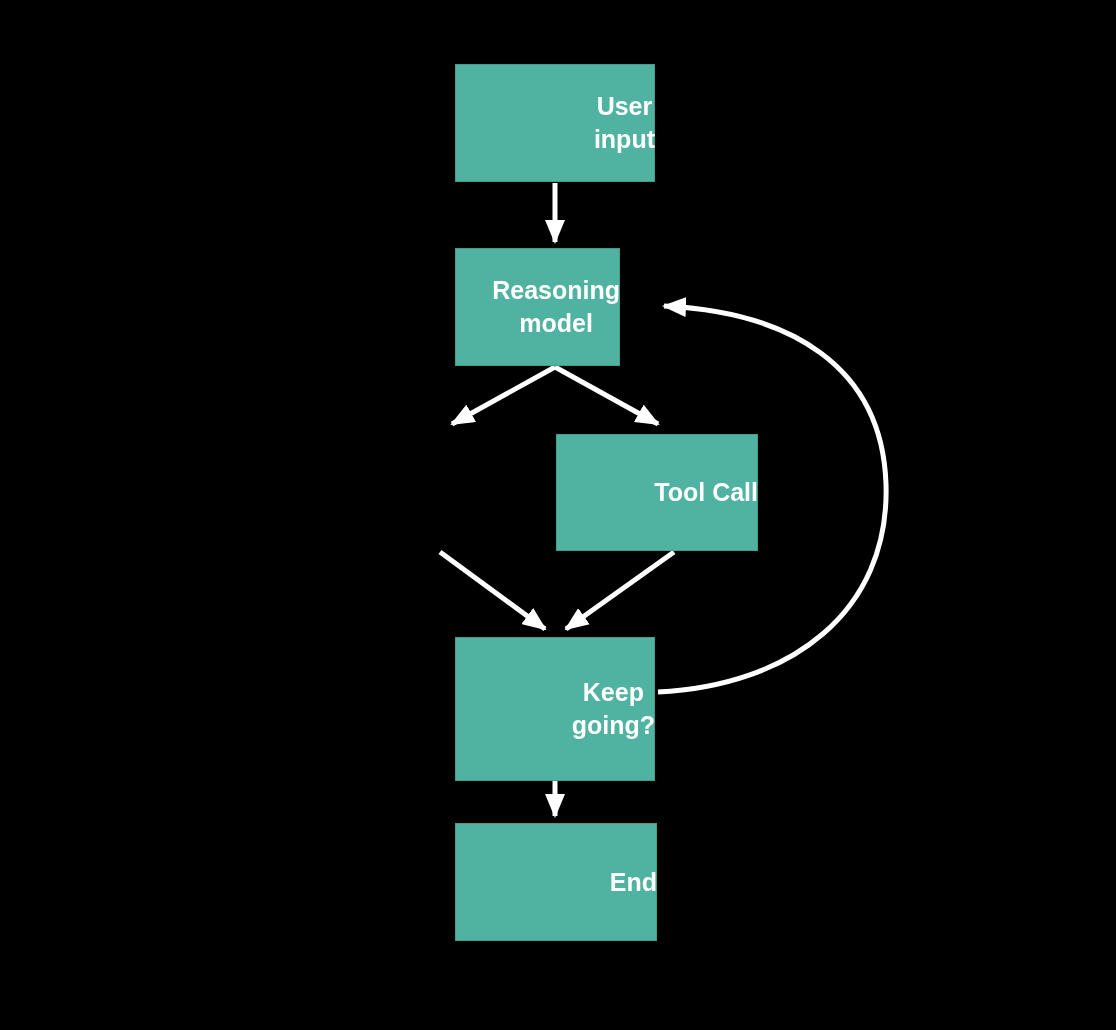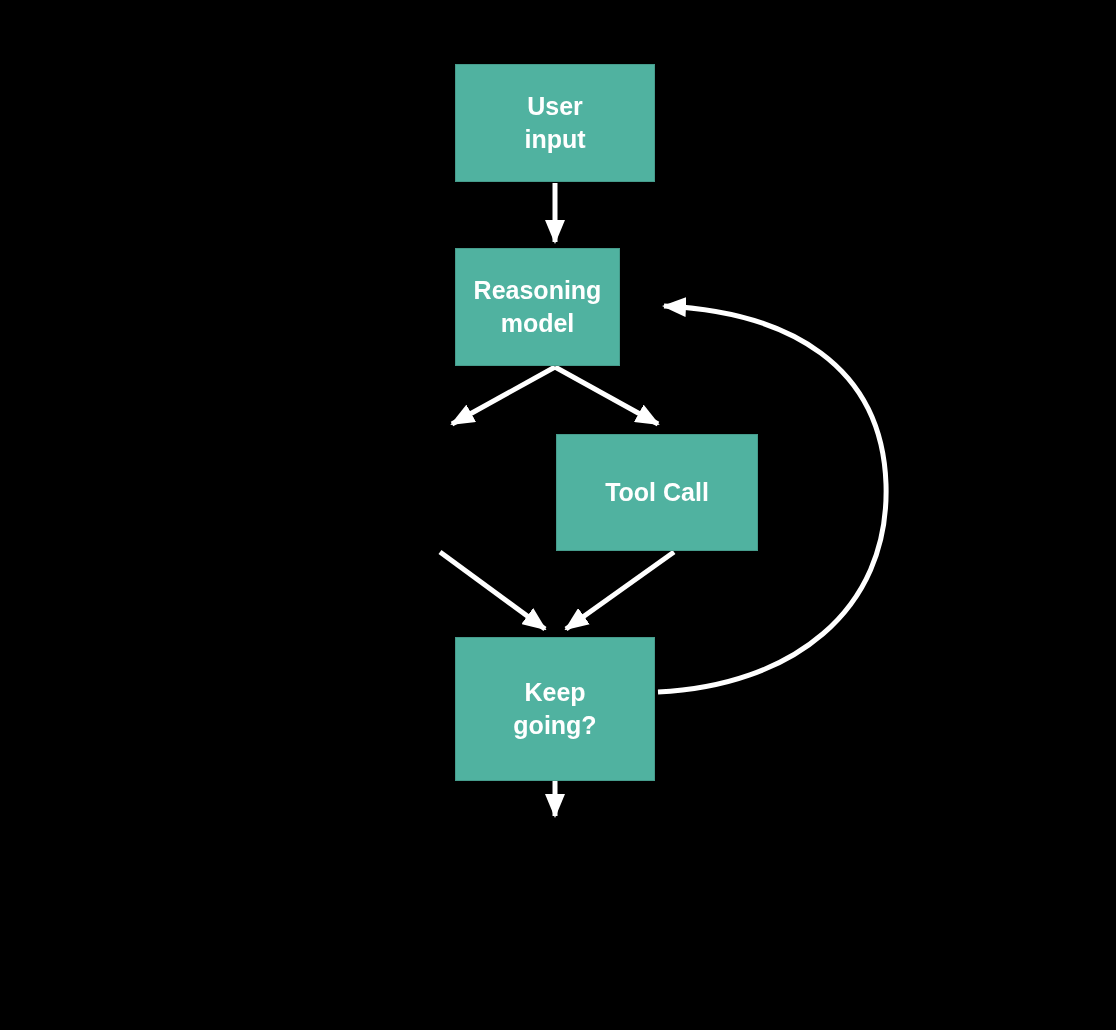--- a/index.html
+++ b/index.html
@@ -29,21 +29,21 @@
   }
   .node {
     position: absolute;
     background: #50B2A0;
     color: #ffffff;
     font-weight: bold;
     font-size: 25px;
     line-height: 1.32;
     display: flex;
     align-items: center;
-    justify-content: center;
+    justify-content: flex-end;
     text-align: center;
     white-space: pre-line;
     box-shadow: inset 0 0 0 1px rgba(0,0,0,0.12);
   }
   .node-user-input      { left: 455px; top: 64px;  width: 200px; height: 118px; }
   .node-reasoning-model { left: 455px; top: 248px; width: 165px; height: 118px; }
   .node-output-text     { left: 335px; top: 434px; width: 202px; height: 117px; }
   .node-tool-call       { left: 556px; top: 434px; width: 202px; height: 117px; }
   .node-keep-going      { left: 455px; top: 637px; width: 200px; height: 144px; }
   .node-end             { left: 455px; top: 823px; width: 202px; height: 118px; }
@@ -88,14 +88,17 @@
 
   <div class="node node-tool-call">
     <span>Tool Call</span>
   </div>
 
   <div class="node node-keep-going">
     <span>Keep
 going?</span>
   </div>
 
+  <div class="node node-end">
+    <span>End</span>
+  </div>
 
 </div>
 
 </body></html>

